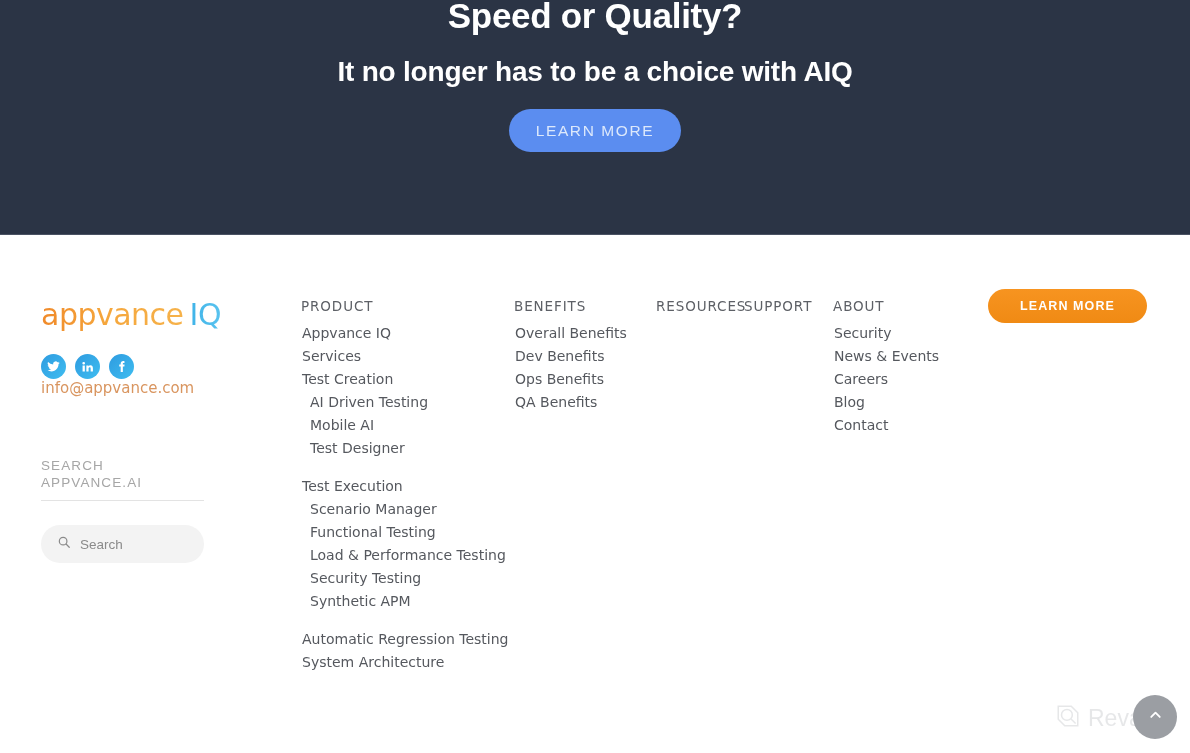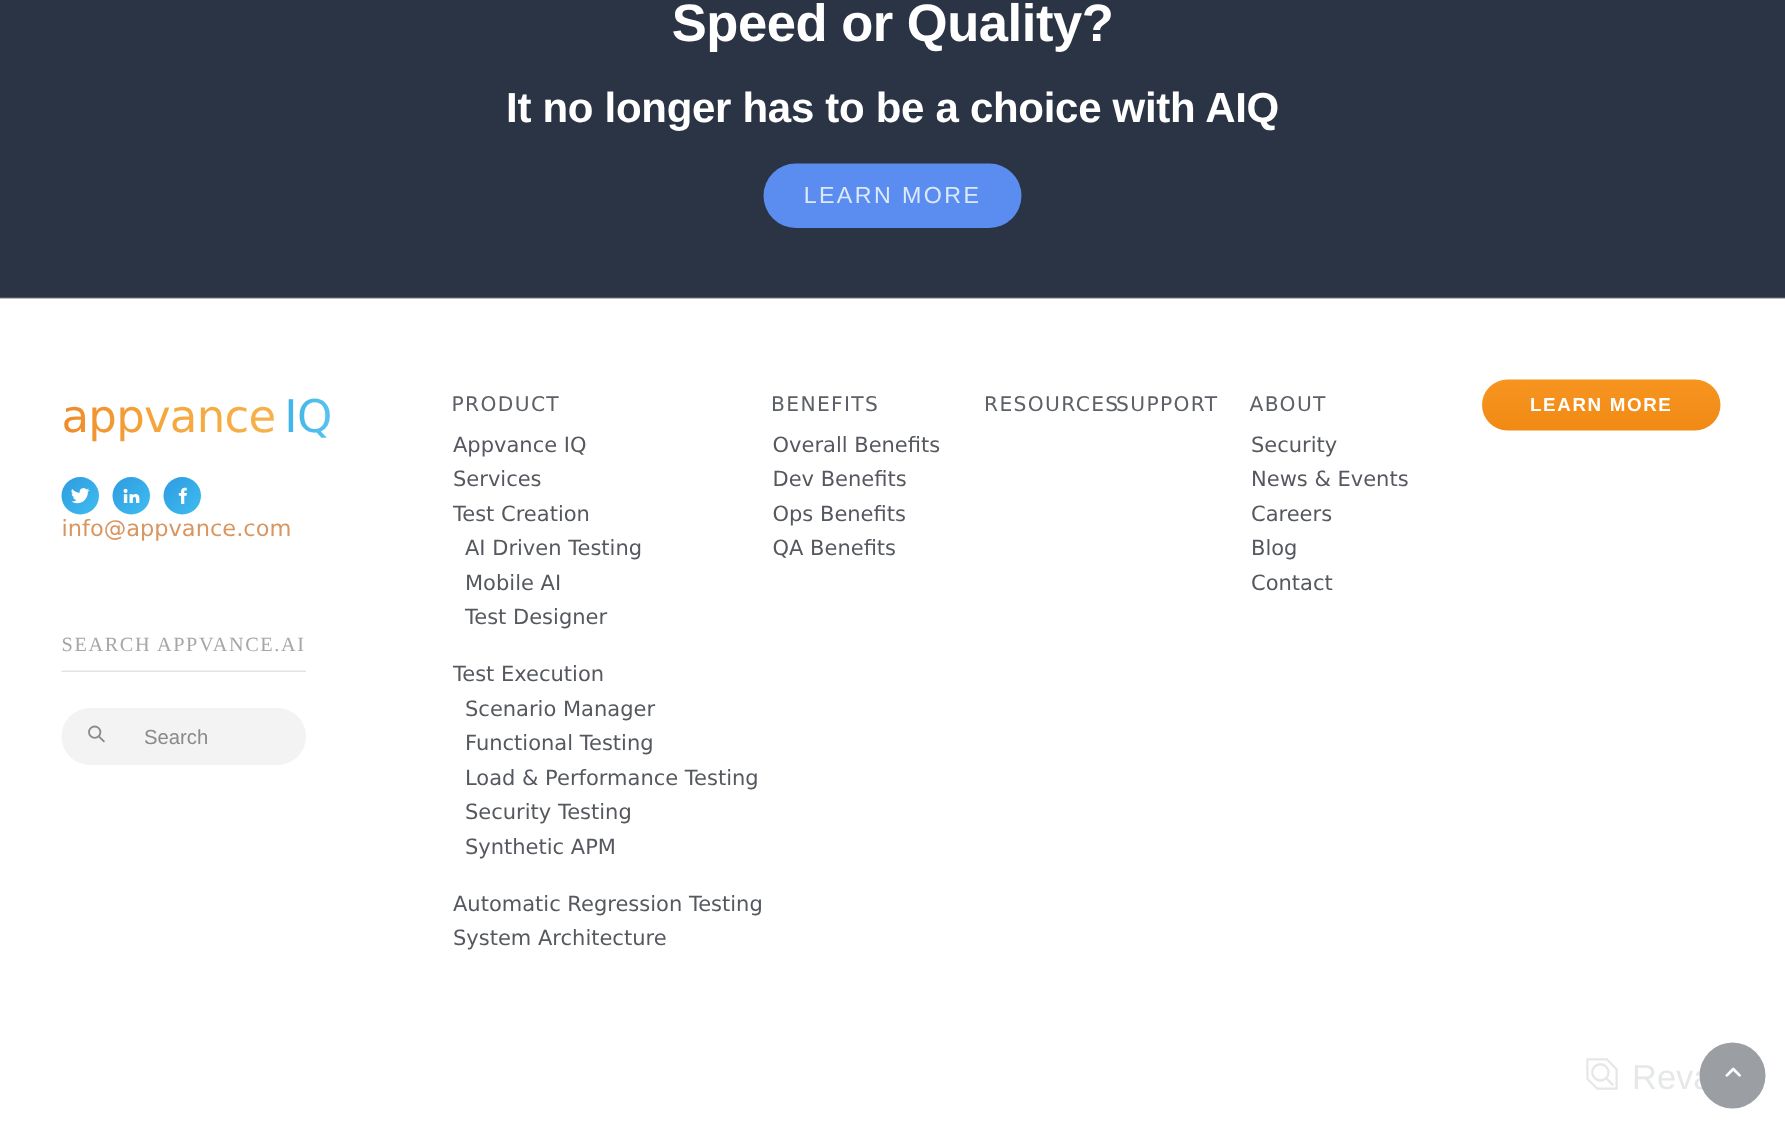--- a/index.html
+++ b/index.html
@@ -8,21 +8,21 @@
     width: 1190px;
     height: 753px;
     font-family: "Liberation Sans", sans-serif;
     background: #ffffff;
     overflow: hidden;
     position: relative;
   }
 
   
   .hero {
-    height: 199px;
+    height: 235px;
     background: #2b3445;
     border-bottom: 1px solid #4a5263;
     position: relative;
     text-align: center;
   }
   .hero-title {
     color: #ffffff;
     font-size: 35px;
     font-weight: bold;
     letter-spacing: -0.3px;
@@ -127,32 +127,32 @@
 
   .search-head {
     margin-top: 60px;
     color: #a6a6a6;
     font-size: 13.5px;
     letter-spacing: 1.1px;
     line-height: 17px;
     padding-bottom: 9px;
     border-bottom: 1px solid #e3e3e3;
     width: 163px;
-    font-family: Liberation Serif, serif;
+    font-family: Liberation Sans, sans-serif;
   }
   .search-box {
     margin-top: 24px;
     width: 163px;
     height: 38px;
     border-radius: 19px;
     background: #f3f3f3;
     display: flex;
     align-items: center;
     padding-left: 16px;
-    gap: 25px;
+    gap: 9px;
   }
   .search-box input {
     border: none;
     background: transparent;
     outline: none;
     font-size: 13.5px;
     color: #777;
     font-family: "Liberation Sans", sans-serif;
     width: 110px;
     padding: 0;

